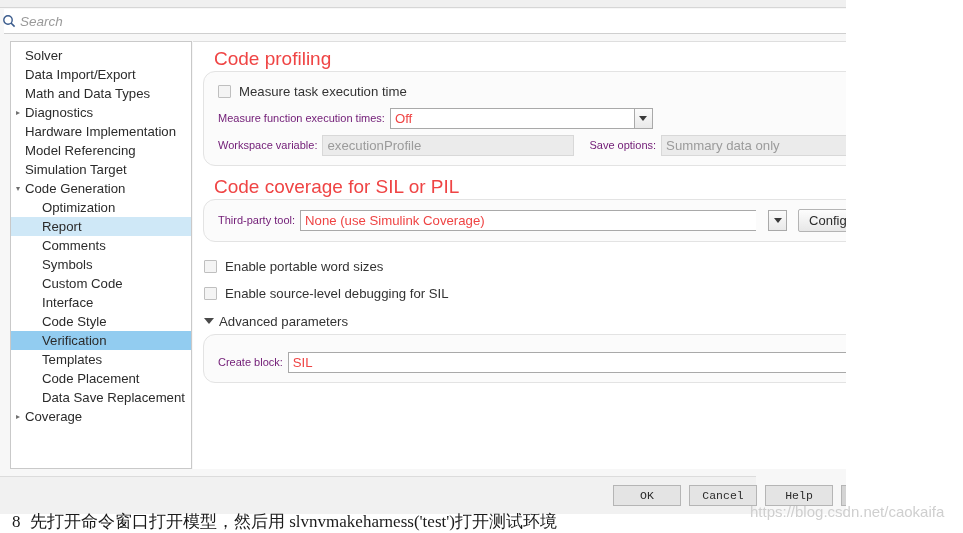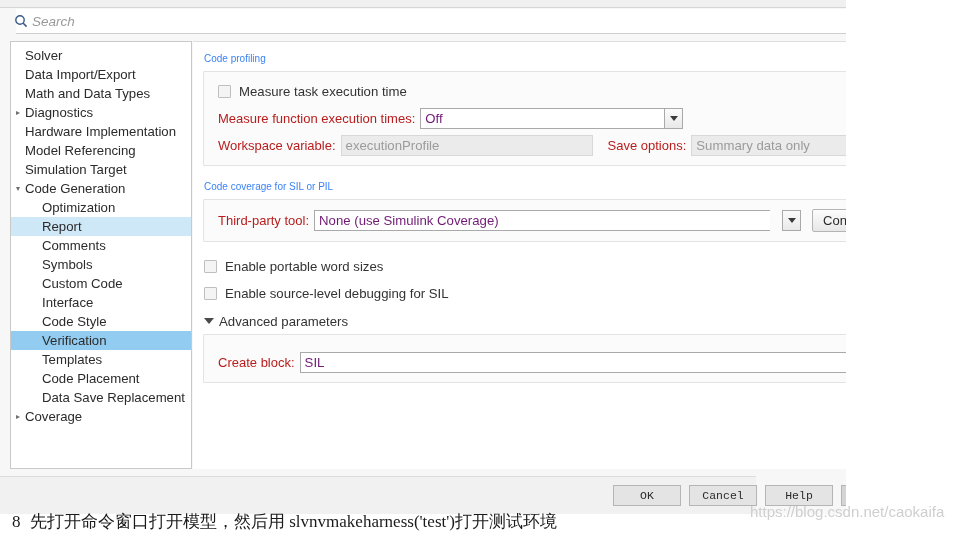--- a/index.html
+++ b/index.html
@@ -24,21 +24,21 @@
 
   .titlestrip {
     position: absolute; left: 0; top: 0;
     width: 846px; height: 8px;
     background: #f0f0f0;
     border-bottom: 1px solid #d6d6d6;
   }
 
   
   .searchbar {
-    position: absolute; left: 16px; top: 9px;
+    position: absolute; left: 4px; top: 9px;
     width: 846px; height: 25px;
     background: #ffffff;
     border-bottom: 1px solid #cfcfcf;
     display: flex; align-items: center;
   }
   .search-icon {
     width: 22px; height: 25px;
     display: flex; align-items: center; justify-content: center;
     color: #3a5b8c;
     flex: 0 0 auto;
@@ -103,46 +103,46 @@
   .content-pane {
     position: absolute; left: 193px; top: 6px;
     right: 0; height: 428px;
     background: #ffffff;
     border-top: 1px solid #dedede;
     overflow: hidden;
   }
   .content-inner { position: relative; padding: 9px 0 0 10px; }
 
   .group-title {
-    font-size: 10px;
-    color: #3b82f6;
-    margin: 0 0 4px 1px;
+    font-size: 19px;
+    color: #ef4444;
+    margin: 0 0 4px 11px;
     line-height: 16px;
   }
   .group-box {
     border: 1px solid #e3e3e3;
     background: #fbfbfb;
-    border-radius: 1px;
+    border-radius: 12px;
     padding: 8px 0 9px 0;
     margin-bottom: 13px;
     width: 760px;
   }
 
   .row {
     display: flex;
     align-items: center;
     height: 22px;
     margin-bottom: 5px;
     padding-left: 14px;
   }
   .row:last-child { margin-bottom: 0; }
 
   .row-label {
-    font-size: 13px;
-    color: #b91c1c;
+    font-size: 11px;
+    color: #701a75;
     white-space: nowrap;
     margin-right: 5px;
   }
 
   
   .cb {
     width: 13px; height: 13px;
     border: 1px solid #bfbfbf;
     background: #f4f4f4;
     border-radius: 1px;
@@ -152,21 +152,21 @@
   .cb-row { display: flex; align-items: center; height: 22px; margin-bottom: 5px; padding-left: 14px; }
   .cb-row.nopad { padding-left: 1px; }
   .cb-label { font-size: 13.2px; color: #333333; white-space: nowrap; }
 
   
   .field {
     height: 21px;
     background: #ffffff;
     border: 1px solid #a9a9a9;
     font-size: 13.2px;
-    color: #701a75;
+    color: #ef4444;
     line-height: 19px;
     padding: 0 4px;
     display: flex; align-items: center;
   }
   
   .field.disabled {
     background: #ebebeb;
     border: 1px solid #d8d8d8;
     color: #9b9b9b;
   }

